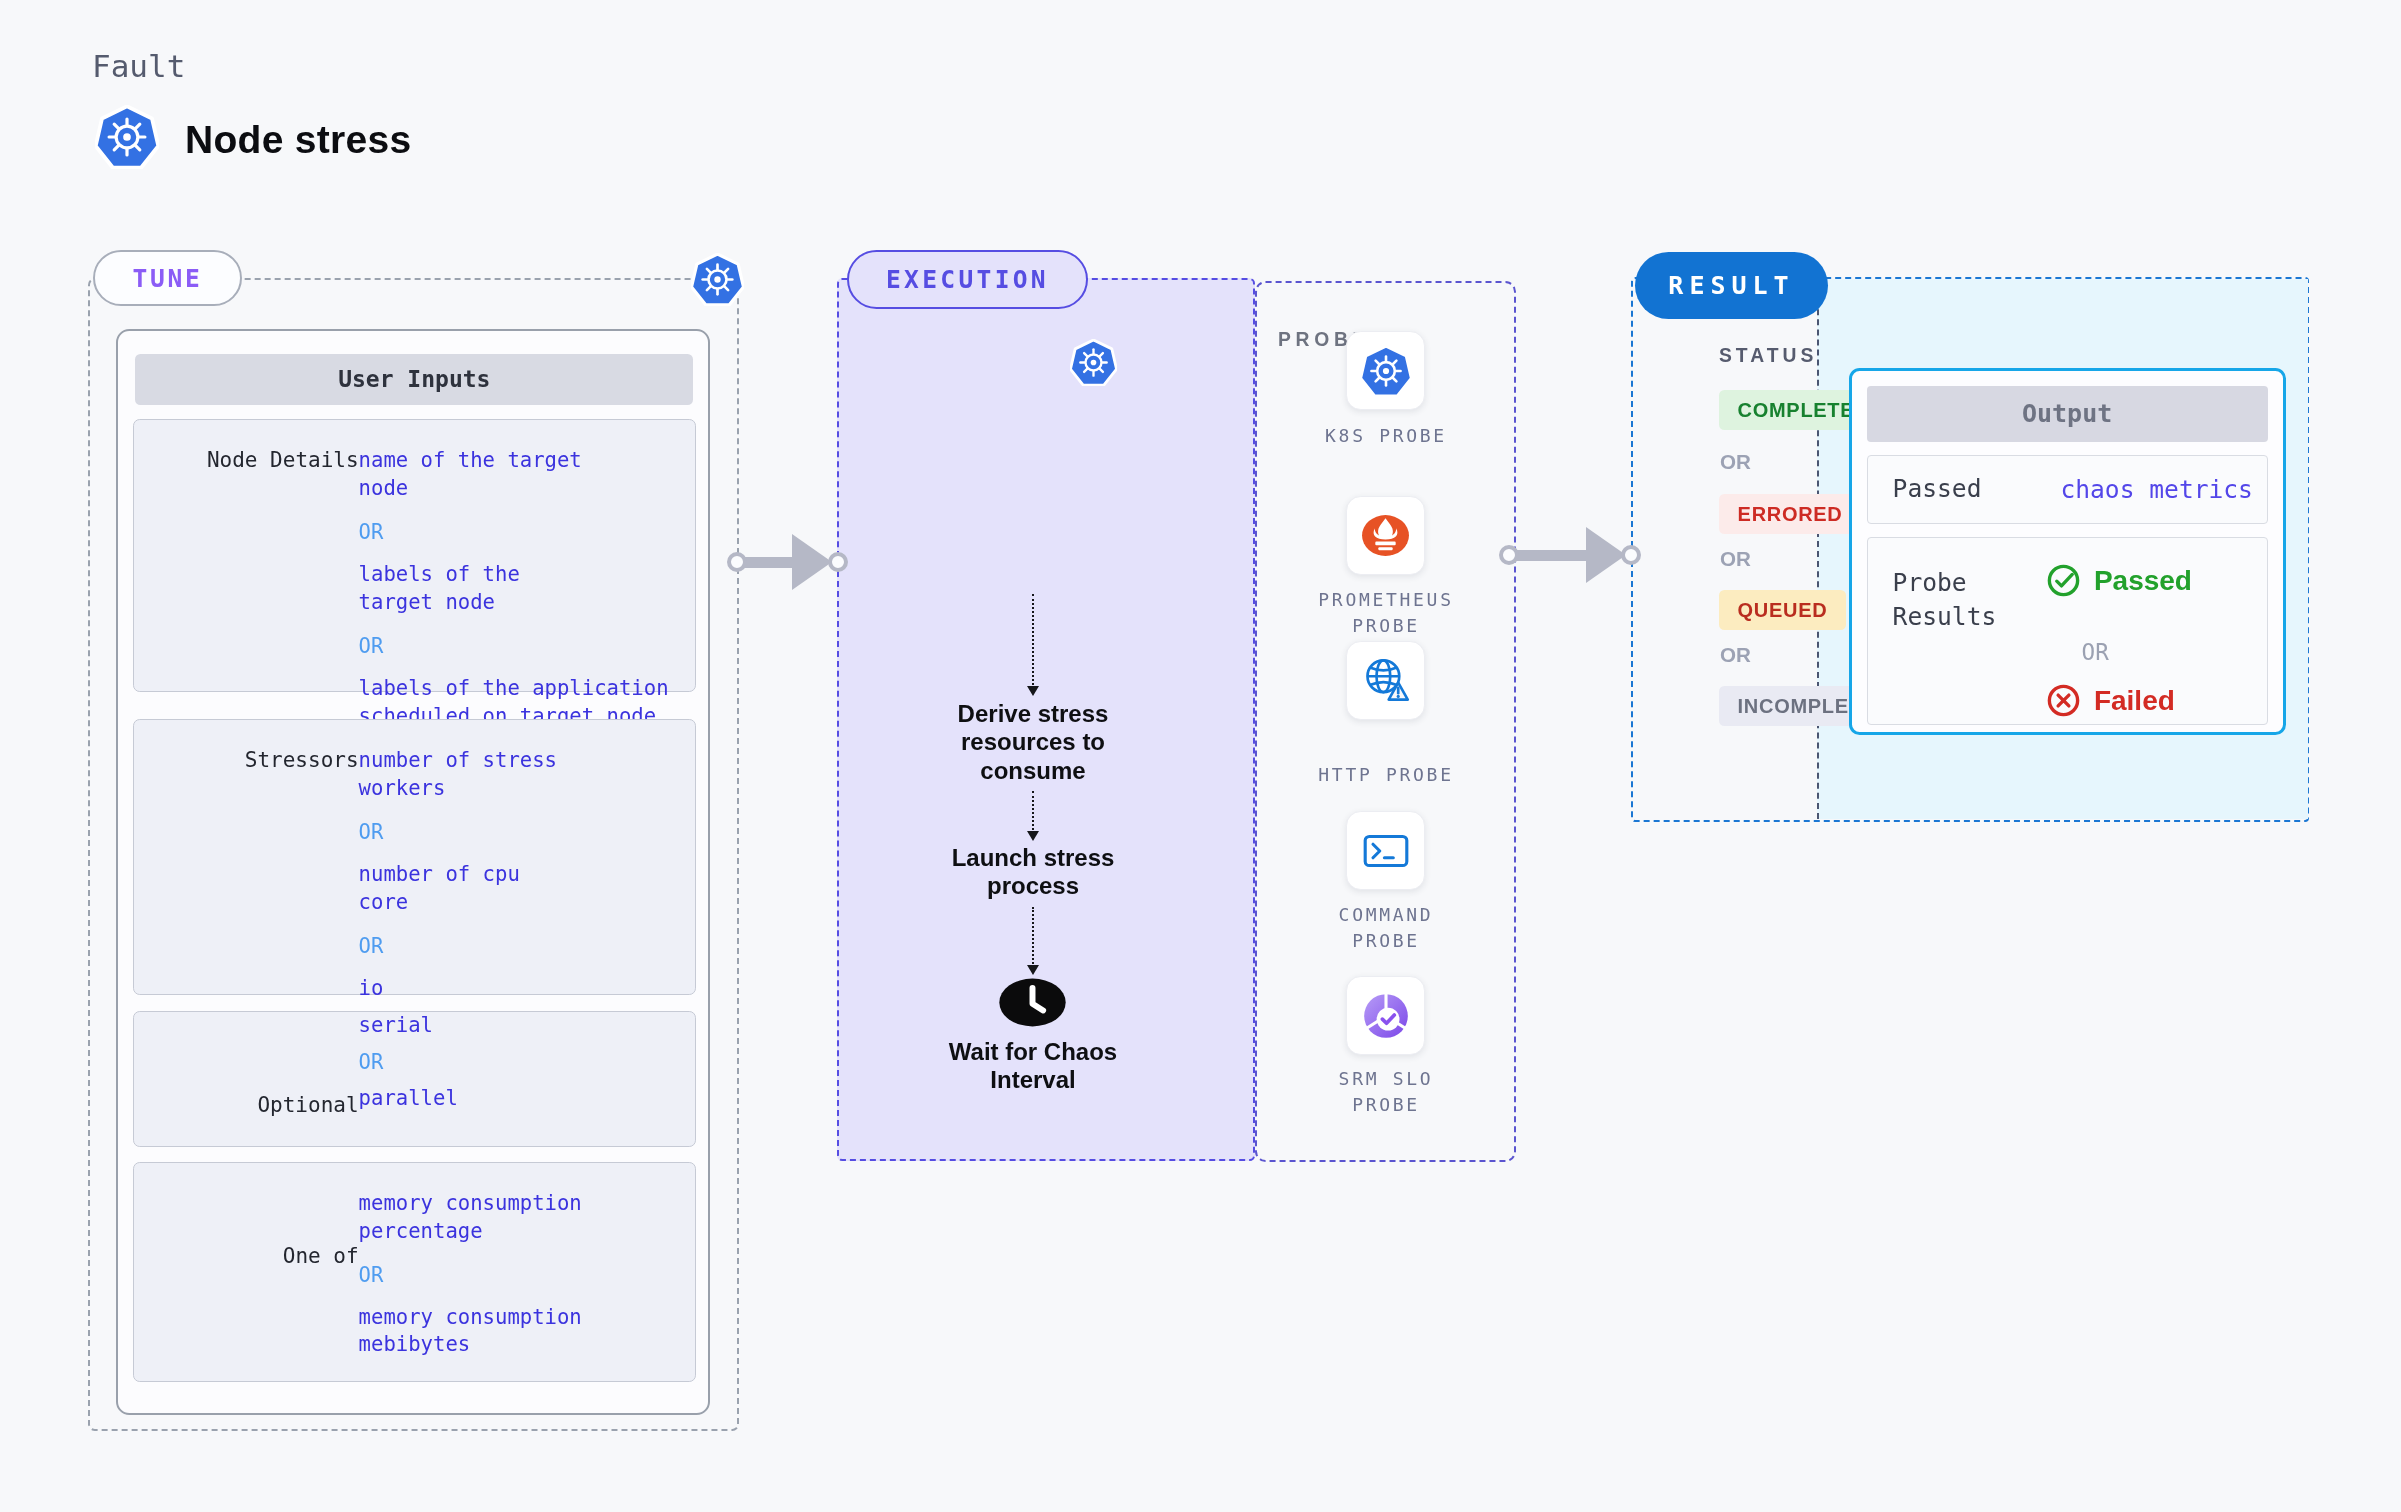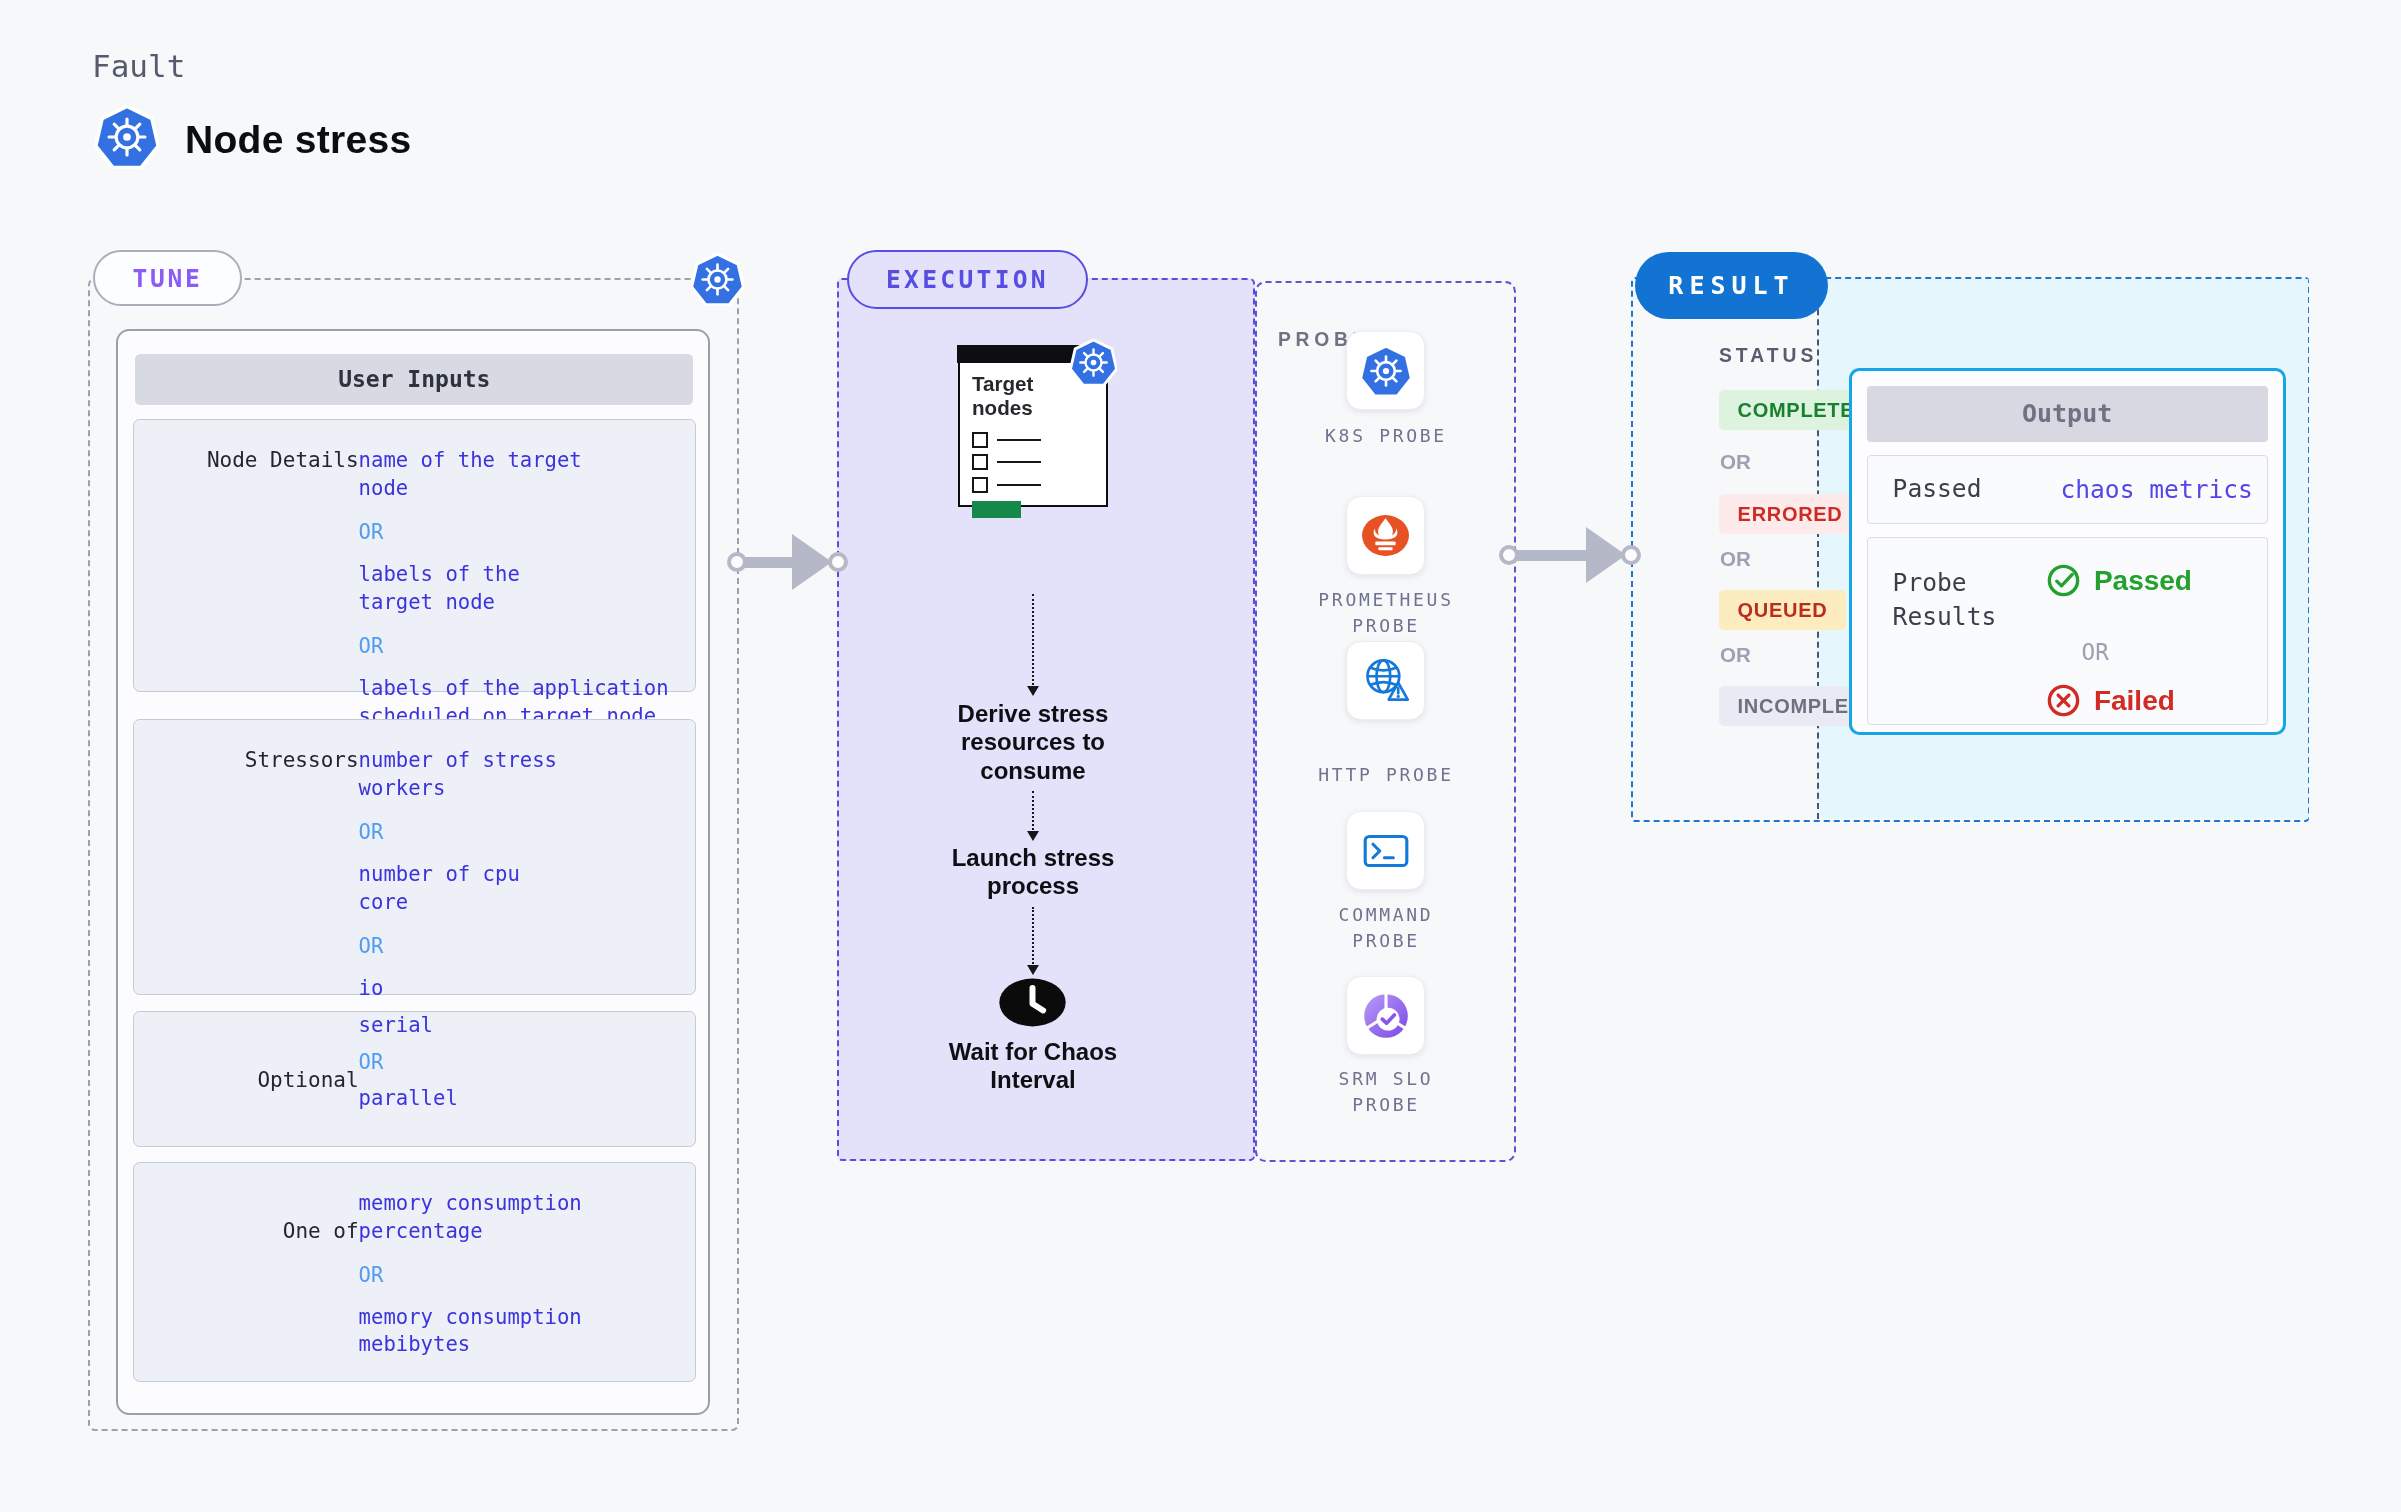--- a/index.html
+++ b/index.html
@@ -23,21 +23,21 @@
   .tune-box { position:absolute; left:88px; top:278px; width:651px; height:1153px; border:2.7px dashed #9aa2ae; border-radius:6.7px; }
   .tune-k8s { position:absolute; left:691px; top:253px; width:53px; height:53px; z-index:7; }
   .ui-card { position:absolute; left:116px; top:329px; width:594px; height:1086px; background:#fcfcfe; border:2.7px solid #99a0ab; border-radius:13.3px; }
   .ui-head { position:absolute; left:17.3px; top:22.6px; width:558px; height:51px; background:#d8dae3; border-radius:5.3px; display:flex; align-items:center; justify-content:center; font-family:"DejaVu Sans Mono",monospace; font-size:23px; font-weight:bold; color:#2e323d; }
   .trow { position:absolute; left:14.6px; width:563px; background:#eef0f7; border:1.3px solid #c6cad5; border-radius:6.7px; display:flex; }
   .trow-1 { top:88px; height:273px; }
   .trow-2 { top:388px; height:276px; }
   .trow-3 { top:680px; height:136px; }
   .trow-4 { top:831px; height:220px; }
   .rlabel { width:225px; padding:28px 0 0 24px; font-family:"DejaVu Sans Mono",monospace; font-size:21px; color:#23262f;text-align:right; }
-  .trow-3 .rlabel, .trow-4 .rlabel { padding-top:56px; }
+  .trow-3 .rlabel, .trow-4 .rlabel { padding-top:56px;margin-top:25px; }
   .rvals { flex:1; display:flex; flex-direction:column; gap:17.3px; padding-top:27px; }
   .trow-3 .rvals { padding-top:0; gap:10.6px; }
   .trow-4 .rvals { padding-top:27px; gap:17px; }
   .rv { font-family:"DejaVu Sans Mono",monospace; font-size:20.6px; line-height:1.35; color:#3b33de; white-space:pre-line; }
   .ror { font-family:"DejaVu Sans Mono",monospace; font-size:20.6px; color:#4f9cf0; }
 
   
   .exec-box { position:absolute; left:837px; top:278px; width:418px; height:883px; background:#e4e2fb; border:2.7px dashed #564de2; border-radius:5.3px; }
   .probes-box { position:absolute; left:1255px; top:281px; width:261px; height:881px; border:2px dashed #5b55cf; border-radius:10.6px; }
   .target-card { position:absolute; left:958px; top:346px; width:150px; height:161px; background:#ffffff; border:2.7px solid #0d0e11; z-index:2; }
@@ -192,38 +192,20 @@
   <div class="harrow ha-1">
     <div class="shaft"></div>
       <div class="head"></div>
       <div class="ring ring-a"></div>
       <div class="ring ring-b"></div>
   </div>
 
   <div class="exec-box"></div>
   <div class="pill pill-exec">EXECUTION</div>
 
-  <div class="target-card">
-    <div class="tc-bar"></div>
-    <div class="tc-title sans">Target
-nodes</div>
-    <div class="tc-row" style="top:84px">
-        <span class="tc-box"></span>
-        <span class="tc-line"></span>
-      </div>
-    <div class="tc-row" style="top:106px">
-        <span class="tc-box"></span>
-        <span class="tc-line"></span>
-      </div>
-    <div class="tc-row" style="top:129px">
-        <span class="tc-box"></span>
-        <span class="tc-line"></span>
-      </div>
-    <div class="tc-green" style="top:153px"></div>
-  </div>
   <svg class="k8s-badge" viewBox="0 0 100 100">
       <use href="#k8s-glyph"></use>
     </svg>
 
   <div class="vconn vc-1"></div>
   <div class="step step-2">Derive stress
 resources to
 consume</div>
   <div class="vconn vc-2"></div>
   <div class="step step-3">Launch stress

